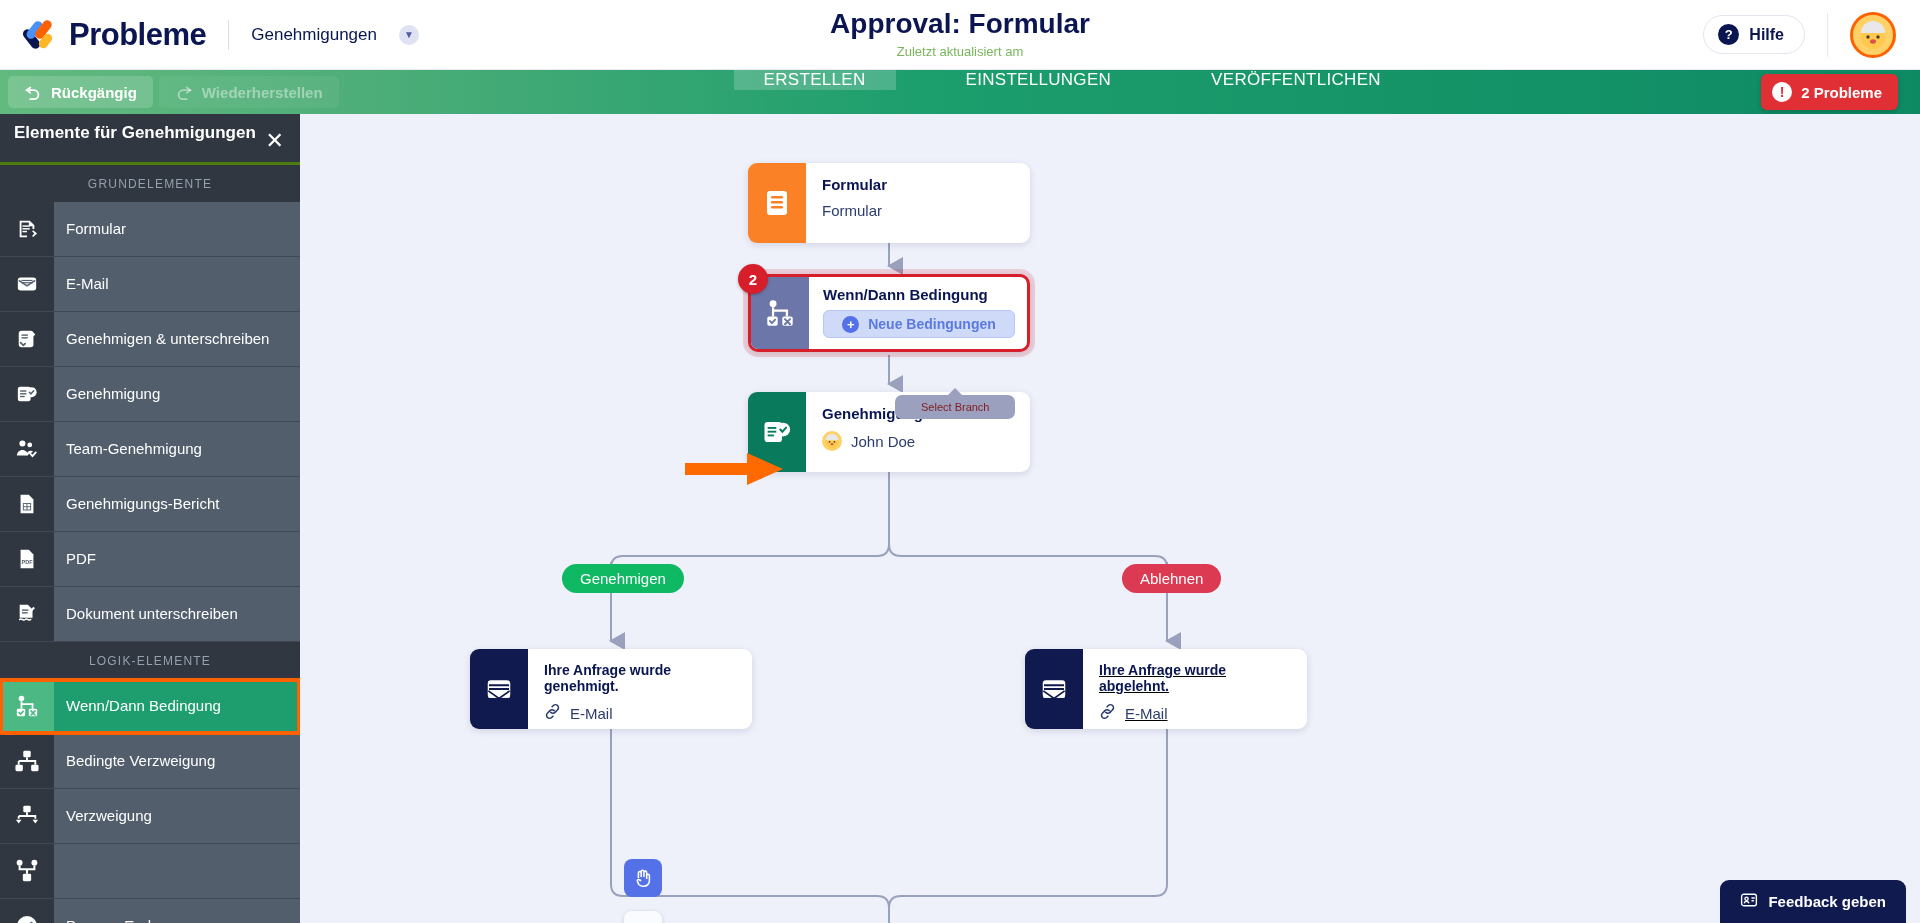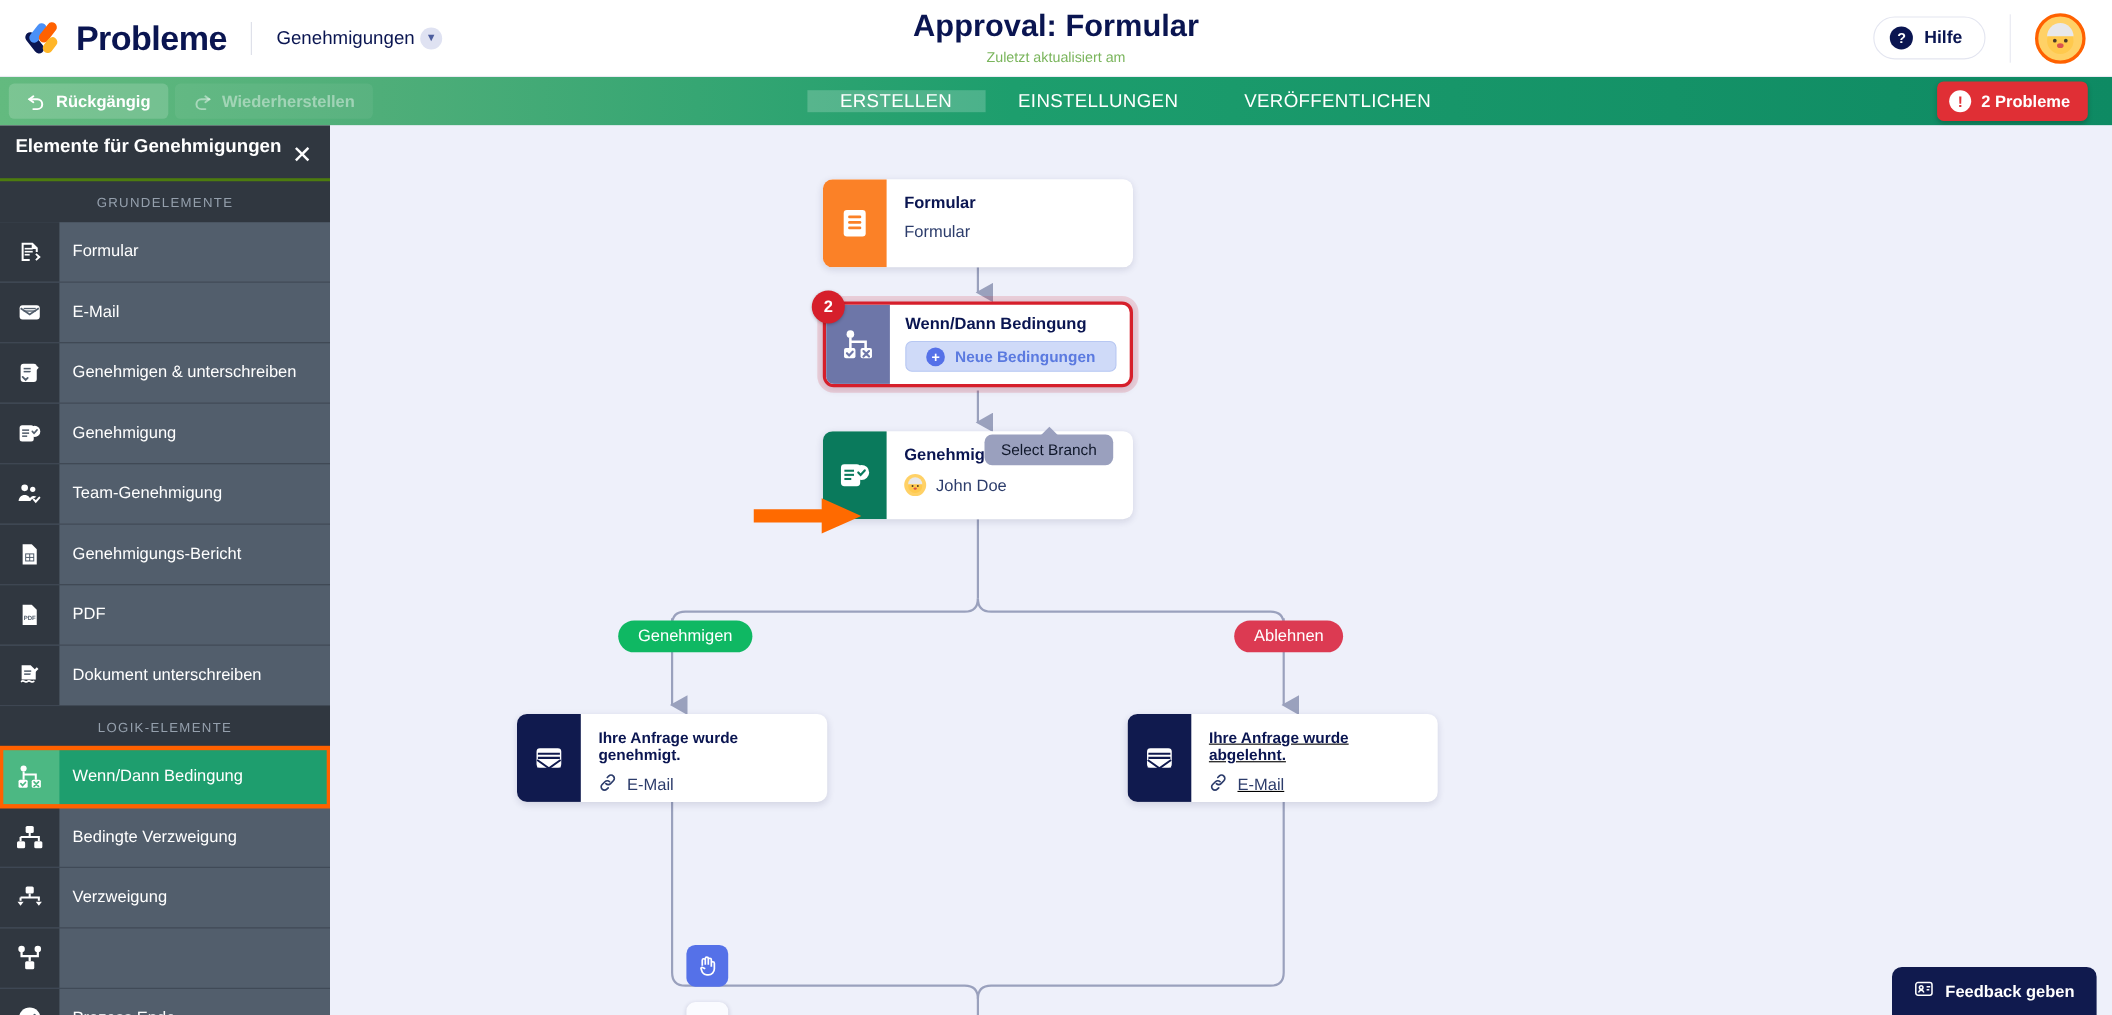--- a/index.html
+++ b/index.html
@@ -16,21 +16,21 @@
     display: flex; align-items: center;
   }
   .brand { display: flex; align-items: center; margin-left: 22px; }
   .logo-mark { width: 38px; height: 38px; position: relative; }
   .brand-name {
     font-size: 31px; font-weight: bold; color: #0a1551;
     letter-spacing: -0.5px; margin-left: 9px;
   }
   .brand-sep { width: 1px; height: 30px; background: #dcdee8; margin: 0 22px; }
   .workspace-sel {
-    display: flex; align-items: center; gap: 5px;
+    display: flex; align-items: center; gap: 22px;
     font-size: 17px; color: #0a1551; cursor: pointer;
   }
   .chev {
     width: 20px; height: 20px; border-radius: 50%;
     background: #dfe2f2; display: flex; align-items: center; justify-content: center;
     font-size: 10px; color: #4d5e9e;
   }
   .title-block {
     position: absolute; left: 0; right: 0; top: 8px;
     text-align: center; pointer-events: none;
@@ -66,21 +66,21 @@
     display: flex; align-items: stretch;
   }
   .hist-group { display: flex; align-items: center; padding-left: 8px; gap: 6px; }
   .hist-btn {
     display: flex; align-items: center; gap: 9px;
     border-radius: 5px; padding: 7px 16px; cursor: pointer;
     font-size: 15px; font-weight: bold; color: #fff;
     background: rgba(255,255,255,.16);
   }
   .hist-btn.disabled { color: rgba(255,255,255,.42); cursor: default; background: rgba(255,255,255,.06);}
-  .tabs { display: flex; align-items: center; margin-left: 395px; }
+  .tabs { display: flex; align-items: flex-start; margin-left: 395px; gap: 40px; }
   .tab {
     display: flex; align-items: center; padding: 0 30px;
     font-size: 17px; color: #fff; cursor: pointer; letter-spacing: .3px;
   }
   .tab.active { background: rgba(255,255,255,.2); font-weight: normal;}
   .issues-btn {
     margin-left: auto; margin-right: 22px; align-self: center;
     background: #e02f35; color: #fff; border-radius: 6px;
     padding: 8px 16px 8px 11px; display: flex; align-items: center; gap: 9px;
     font-size: 15px; font-weight: bold; cursor: pointer;
@@ -180,22 +180,22 @@
   
   #node-appr { left: 448px; top: 278px; width: 282px; height: 80px; }
   #node-appr .node-ico { background: #0a7a5c; }
   .emoji-av {
     width: 20px; height: 20px; border-radius: 50%; background: #ffd166;
     display: flex; align-items: center; justify-content: center; font-size: 13px;
   }
 
   .tooltip {
     position: absolute; left: 595px; top: 281px;
-    background: #9aa0be; color: #0f172a; border-radius: 7px;
-    padding: 6px 15px; font-size: 14px; z-index: 6;
+    background: #9aa0be; color: #7f1d1d; border-radius: 7px;
+    padding: 6px 26px; font-size: 11px; z-index: 6;
   }
   .tooltip::after {
     content: ""; position: absolute; left: 50%; top: -7px;
     transform: translateX(-50%);
     border-left: 8px solid transparent; border-right: 8px solid transparent;
     border-bottom: 8px solid #9aa0be;
   }
 
   
   .pill {

